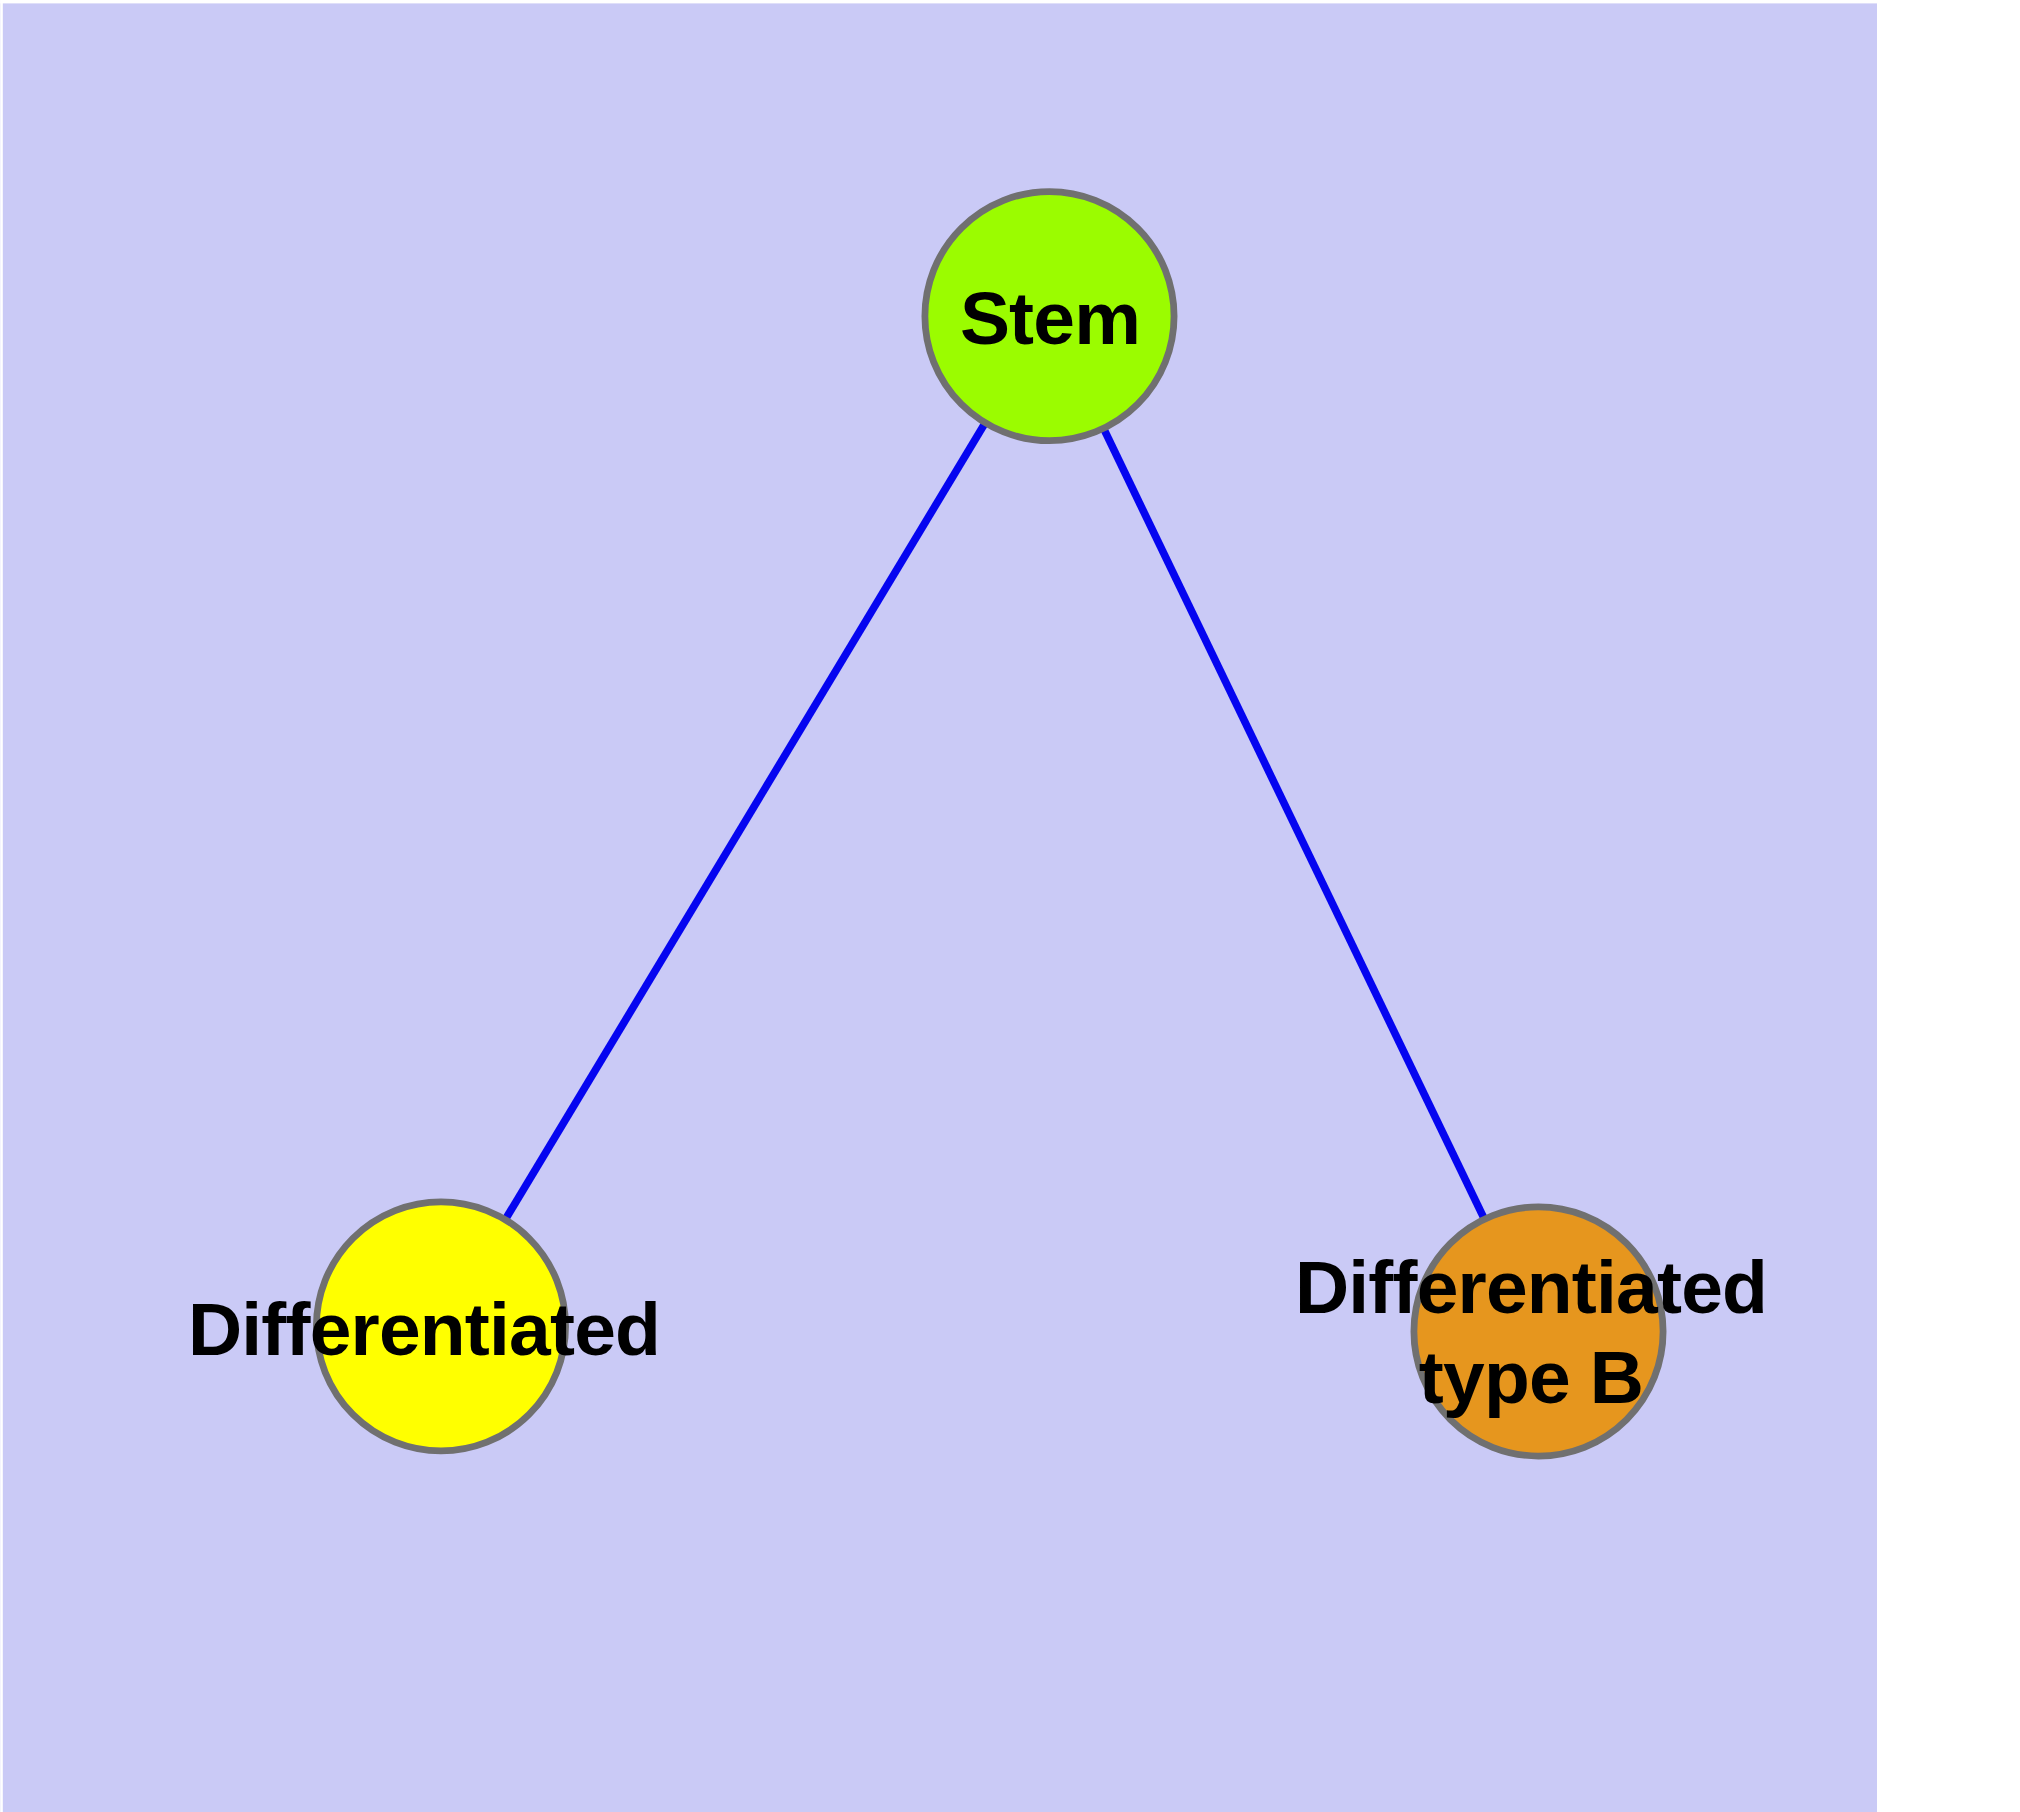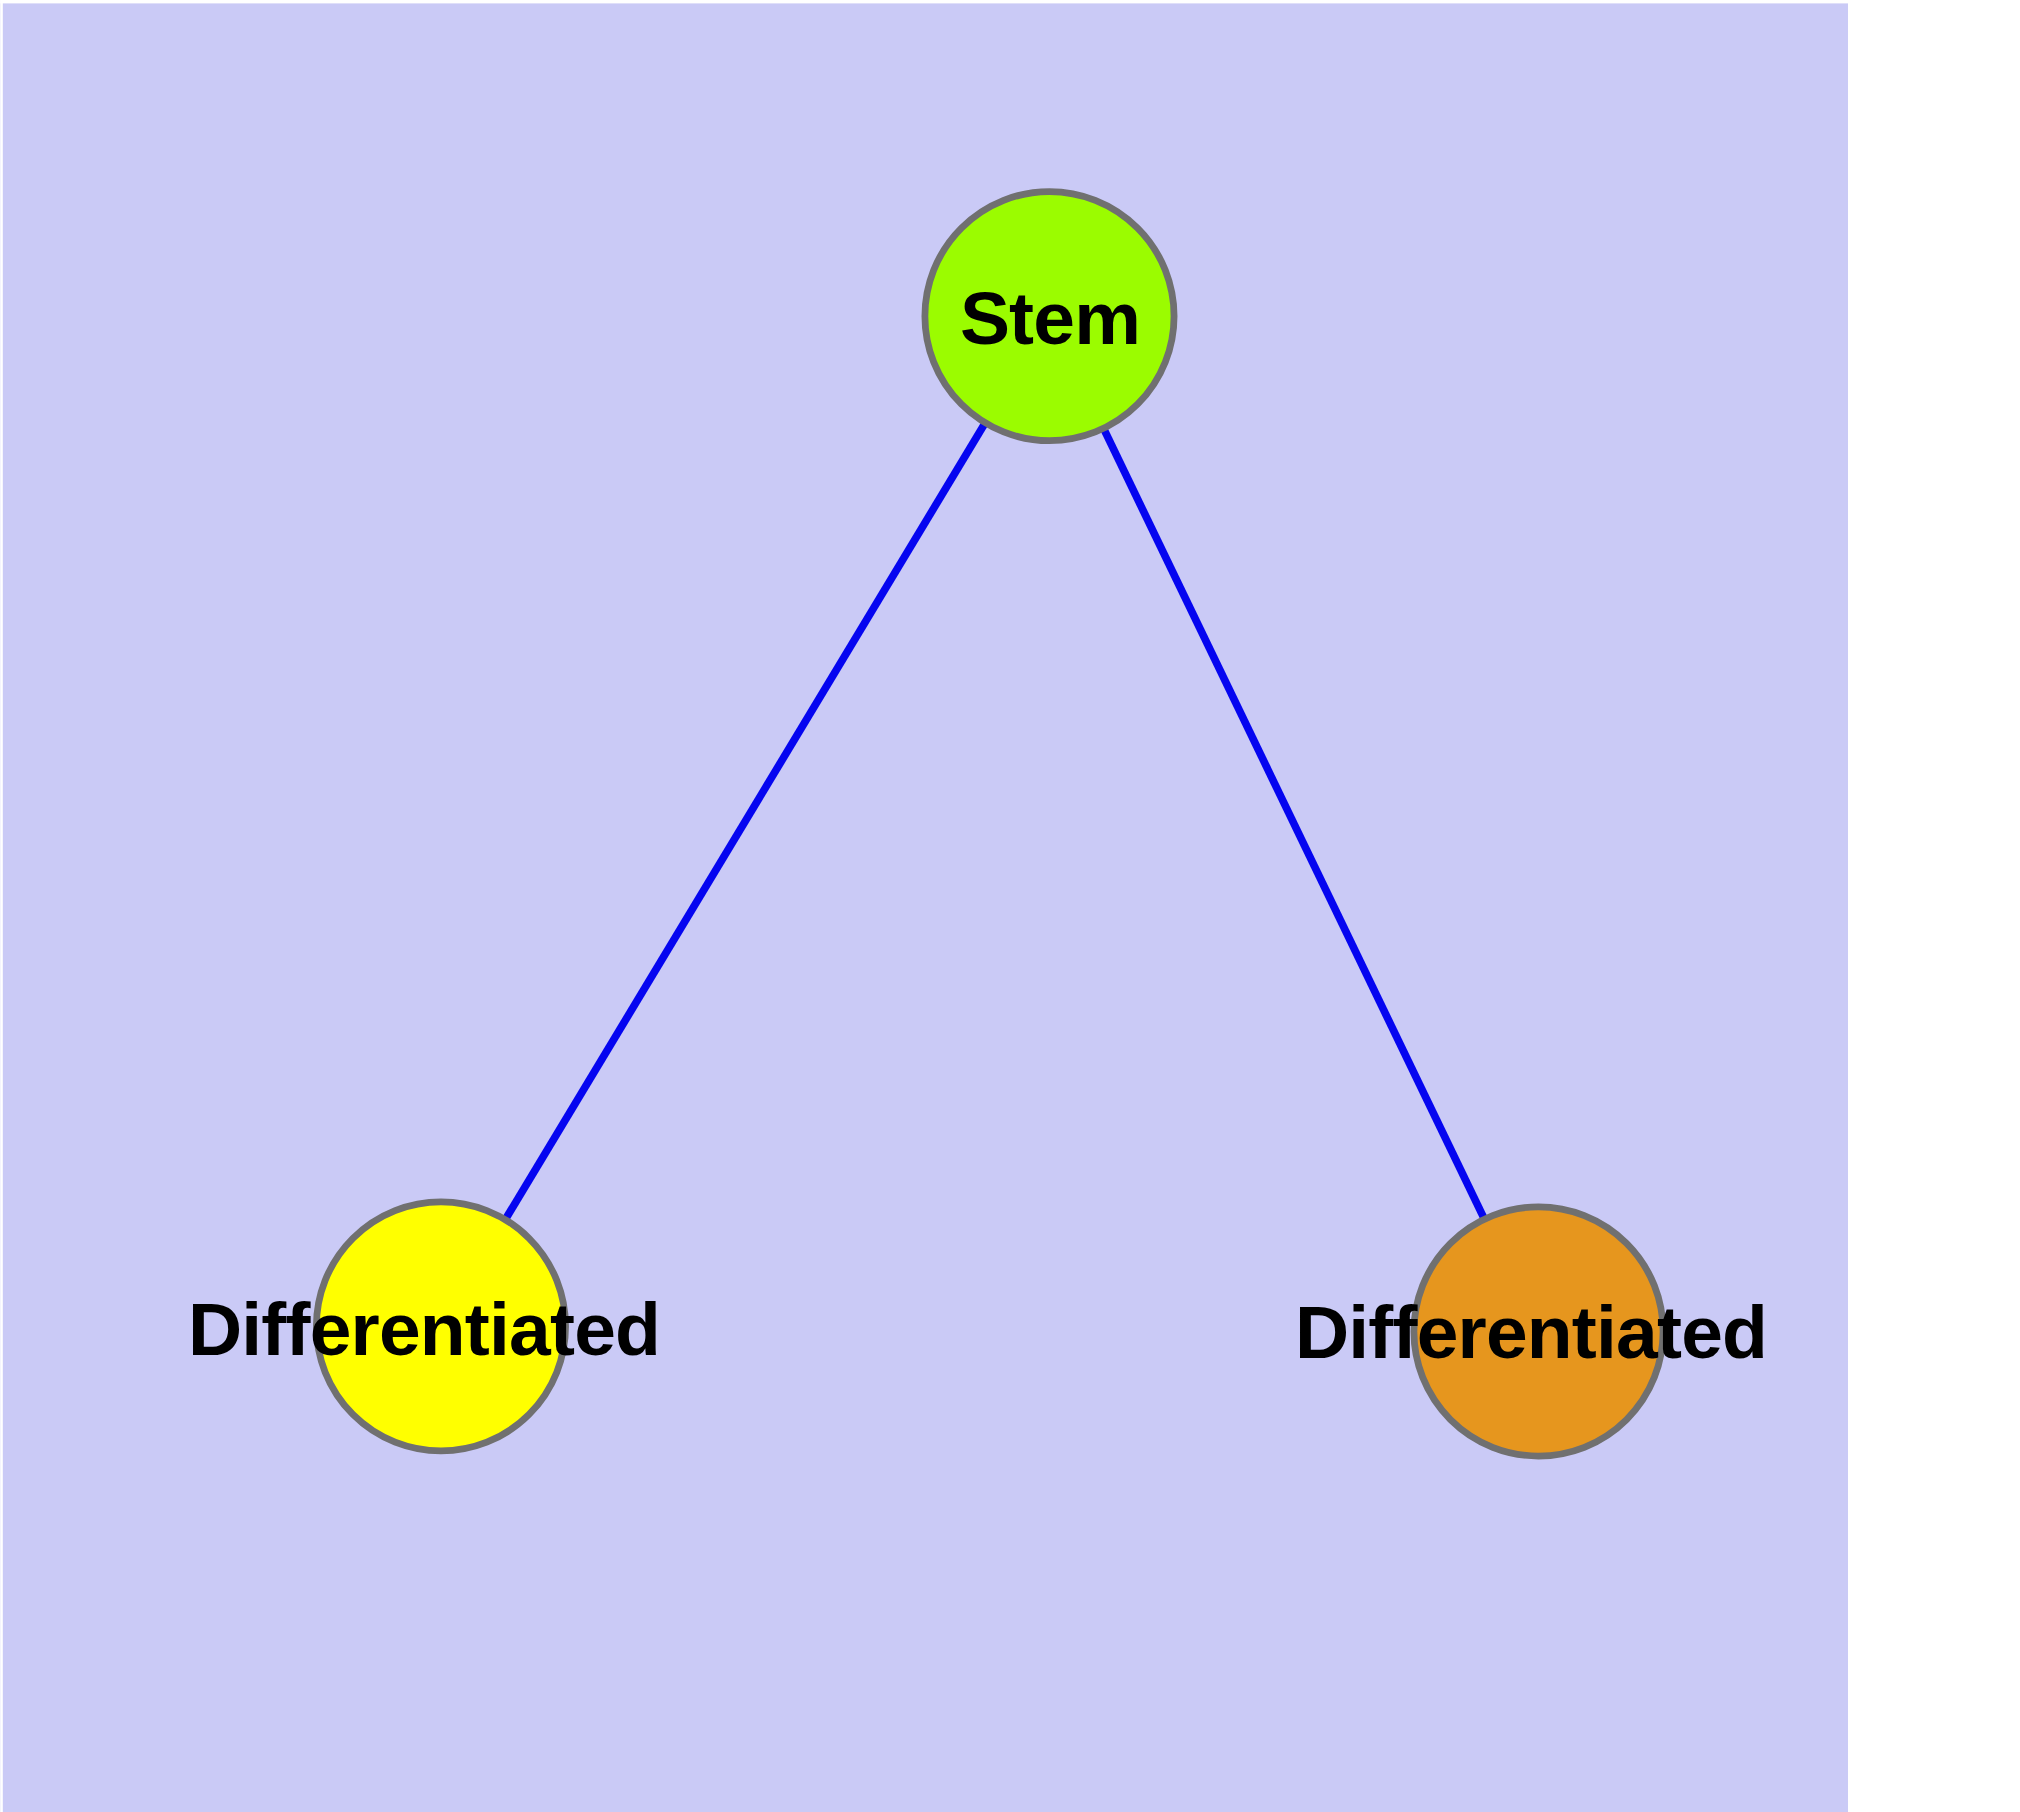--- a/index.html
+++ b/index.html
@@ -6,20 +6,21 @@
     margin: 0;
     padding: 0;
     background: #ffffff;
   }
   .stage {
     position: relative;
     width: 1848px;
     height: 1812px;
     overflow: hidden;
     font-family: "Liberation Sans", sans-serif;
+    padding-left: 29px;
   }
   .edges-nodes-layer {
     position: absolute;
     left: 0;
     top: 0;
     width: 2021px;
     height: 1812px;
     display: block;
   }
   .node-label {
@@ -61,16 +62,17 @@
   <div class="node-label label-stem">
     <span class="line">Stem</span>
   </div>
 
   <div class="node-label label-a">
     <span class="line">Differentiated</span>
   </div>
 
   <div class="node-label label-b">
     <span class="line">Differentiated</span>
+    <span class="line">type B</span>
   </div>
 
 </div>
 
 
 </body></html>

